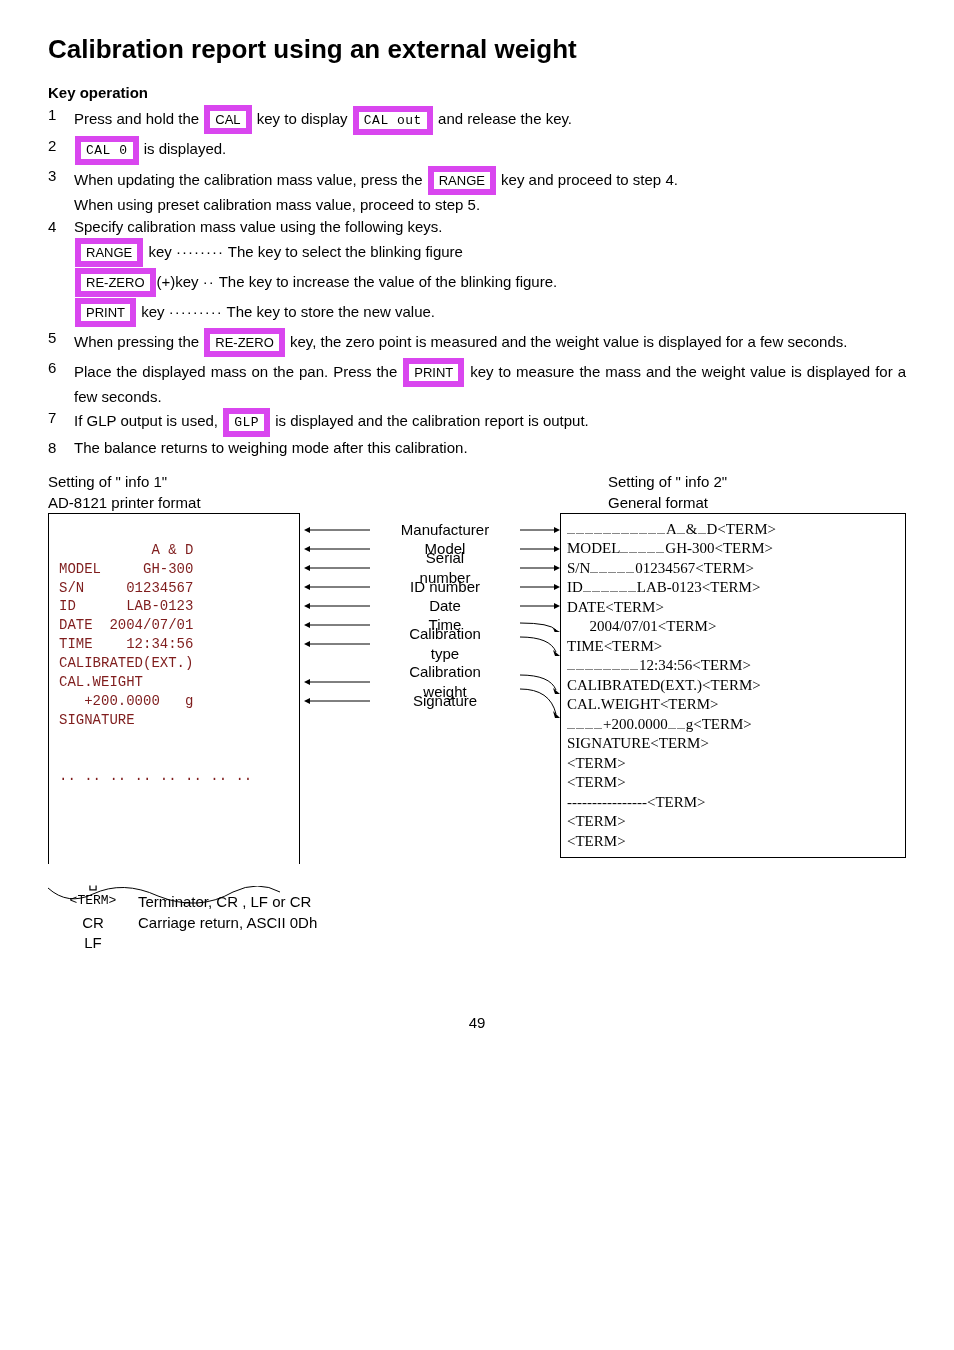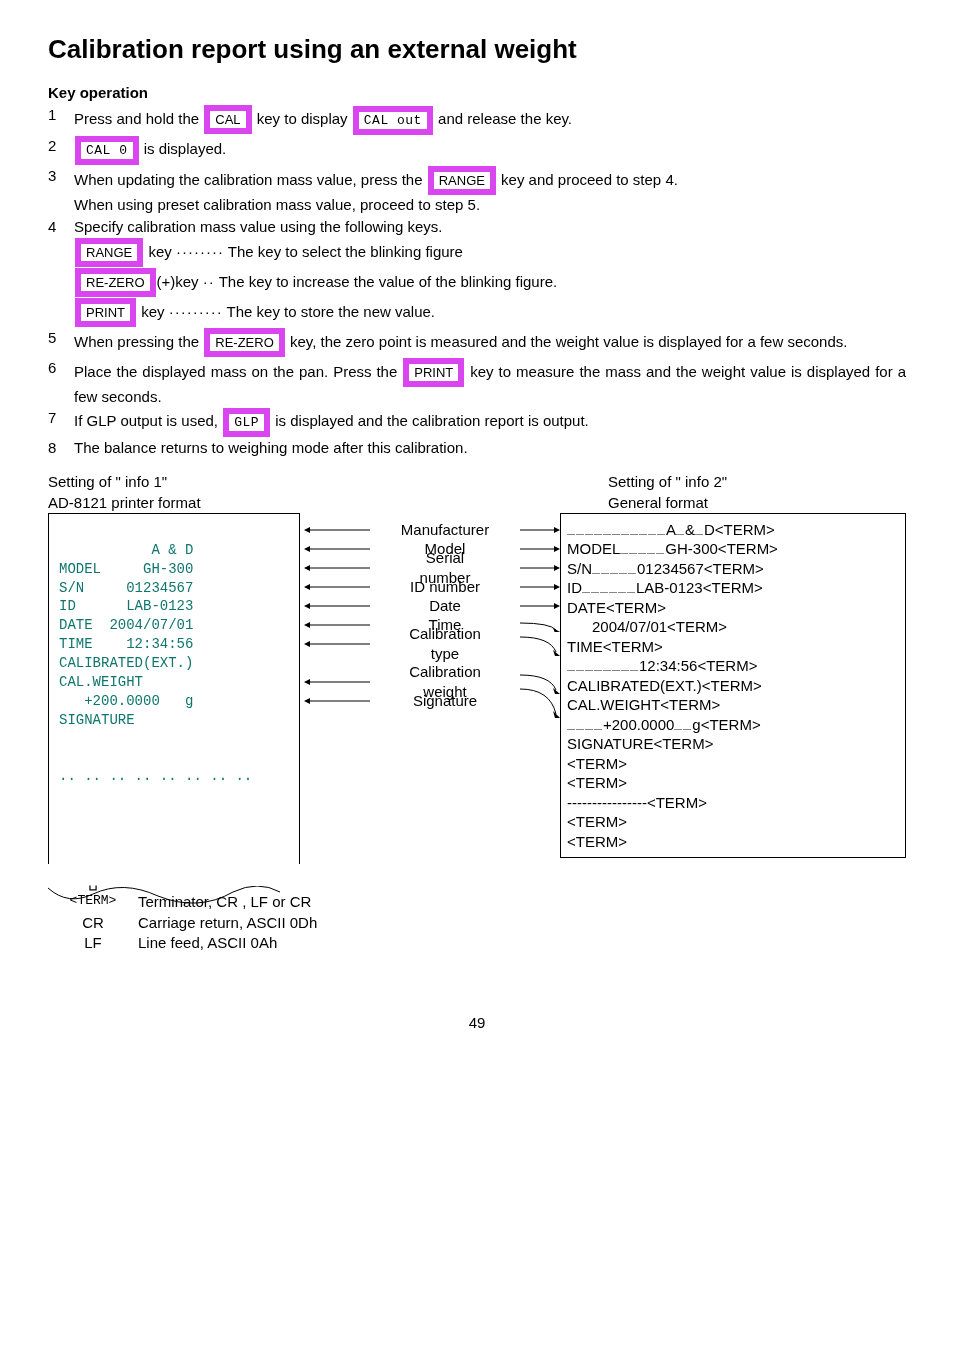--- a/index.html
+++ b/index.html
@@ -75,21 +75,21 @@
     align-items: flex-start;
   }
   .printer-box {
     width: 230px;
     border: 1px solid #000;
     border-bottom: none;
     position: relative;
     padding: 8px 10px 40px 10px;
     font-family: "Courier New", monospace;
     font-size: 14px;
-    color: #0f766e;
+    color: #7f1d1d;
     white-space: pre;
     line-height: 1.35;
   }
   .printer-box .tear {
     position: absolute;
     left: -1px; right: -1px; bottom: -2px;
     height: 18px;
   }
   .printer-box .tear svg { display:block; }
   .middle-labels {
@@ -109,21 +109,21 @@
   }
   .middle-labels .lbl { flex:1; text-align:center; padding:0 2px; }
   .middle-labels .arrow-r {
     width: 40px;
     display:flex; align-items:center;
   }
   .right-box {
     flex: 1;
     border: 1px solid #000;
     padding: 6px 4px 6px 6px;
-    font-family: Liberation Sans, sans-serif;
+    font-family: Liberation Serif, serif;
     font-size: 15px;
     line-height: 1.3;
     white-space: pre;
   }
   .legend {
     margin-top: 8px;
     font-size: 15px;
   }
   .legend .row { display:flex; }
   .legend .sym { width: 90px; text-align:center; }
@@ -410,17 +410,16 @@
   <div class="row">
       <span class="sym" style="font-family:'Courier New',monospace;font-size:13px;">&lt;TERM&gt;</span>
       <span class="desc">Terminator, CR , LF or CR</span>
     </div>
   <div class="row">
       <span class="sym">CR</span>
       <span class="desc">Carriage return, ASCII 0Dh</span>
     </div>
   <div class="row">
       <span class="sym">LF</span>
-      <span class="desc">Line feed, ASCII 0Ah</span>
     </div>
 </div>
 
 <div class="page-num">49</div>
 
 </body></html>

